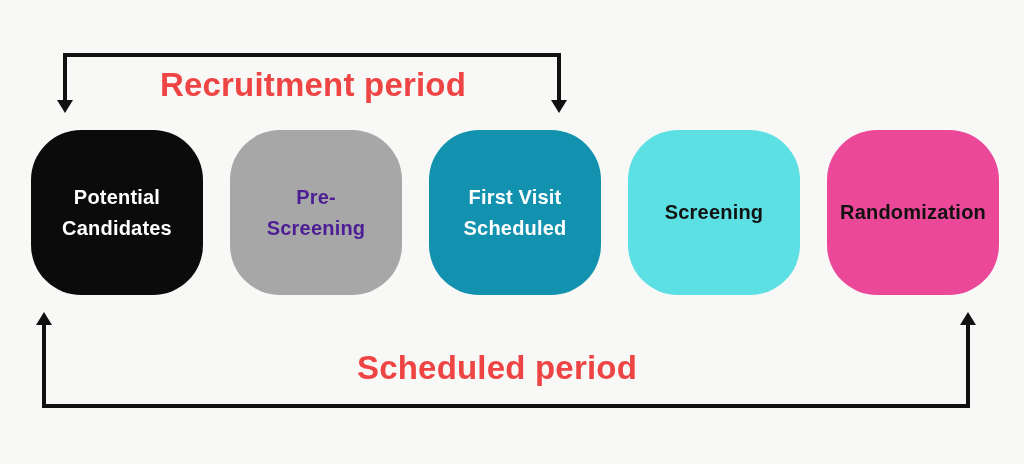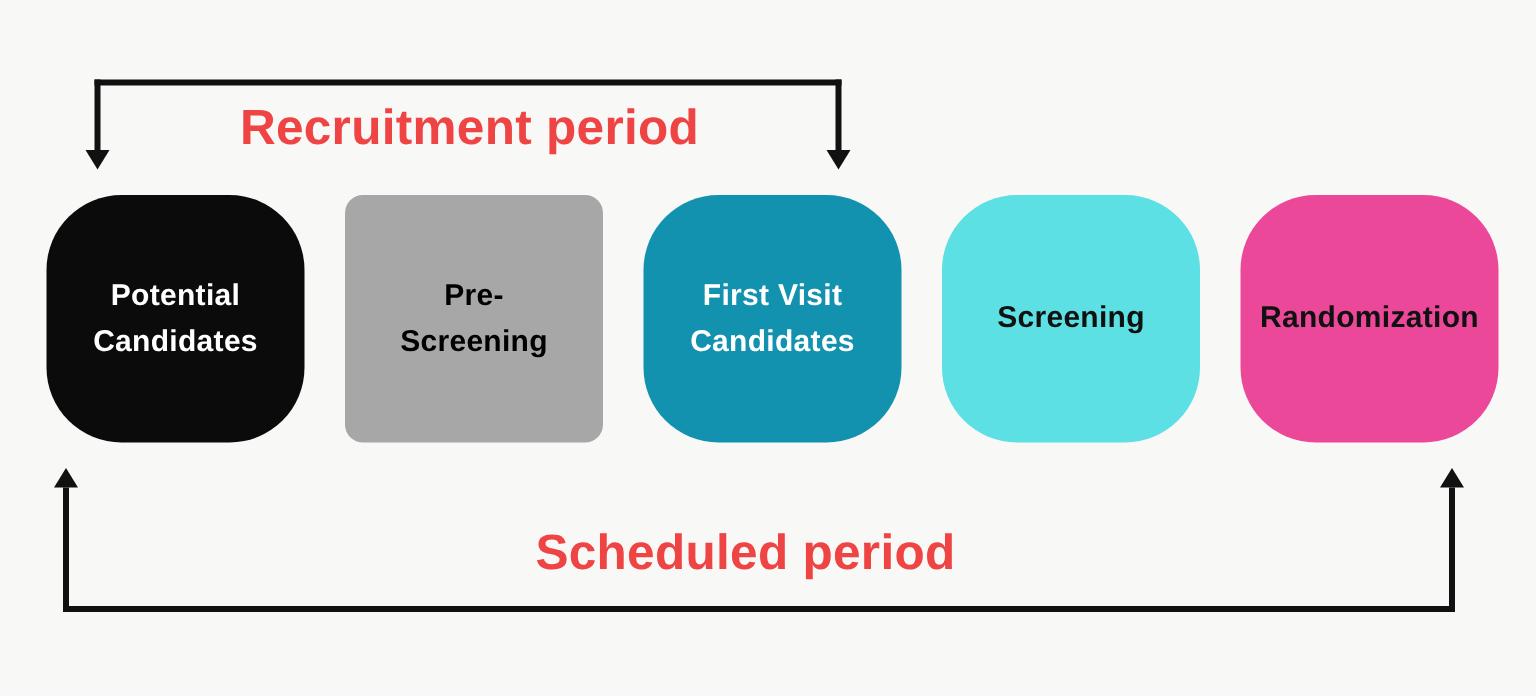--- a/index.html
+++ b/index.html
@@ -87,24 +87,24 @@
 <div class="canvas">
 
   <div class="bracket bracket-top"></div>
   <div class="arrowhead arrow-down ah-top-left"></div>
   <div class="arrowhead arrow-down ah-top-right"></div>
   <div class="period-label label-recruitment">Recruitment period</div>
 
   <div class="stages">
     <div class="stage" style="background-color: rgb(11, 11, 11); color: rgb(255, 255, 255);">Potential
 Candidates</div>
-    <div class="stage" style="background-color: rgb(167, 167, 167); color: #000000; border-radius: 12px;">Pre-
+    <div class="stage" style="background-color: rgb(167, 167, 167); color: #4c1d95;">Pre-
 Screening</div>
     <div class="stage" style="background-color: rgb(18, 146, 174); color: rgb(255, 255, 255);">First Visit
-Candidates</div>
+Scheduled</div>
     <div class="stage" style="background-color: rgb(92, 224, 228); color: rgb(17, 17, 17);">Screening</div>
     <div class="stage" style="background-color: #ec4899; color: rgb(17, 17, 17);">Randomization</div>
   </div>
 
   <div class="bracket bracket-bottom"></div>
   <div class="arrowhead arrow-up ah-bottom-left"></div>
   <div class="arrowhead arrow-up ah-bottom-right"></div>
   <div class="period-label label-enrollment">Scheduled period</div>
 
 </div>

